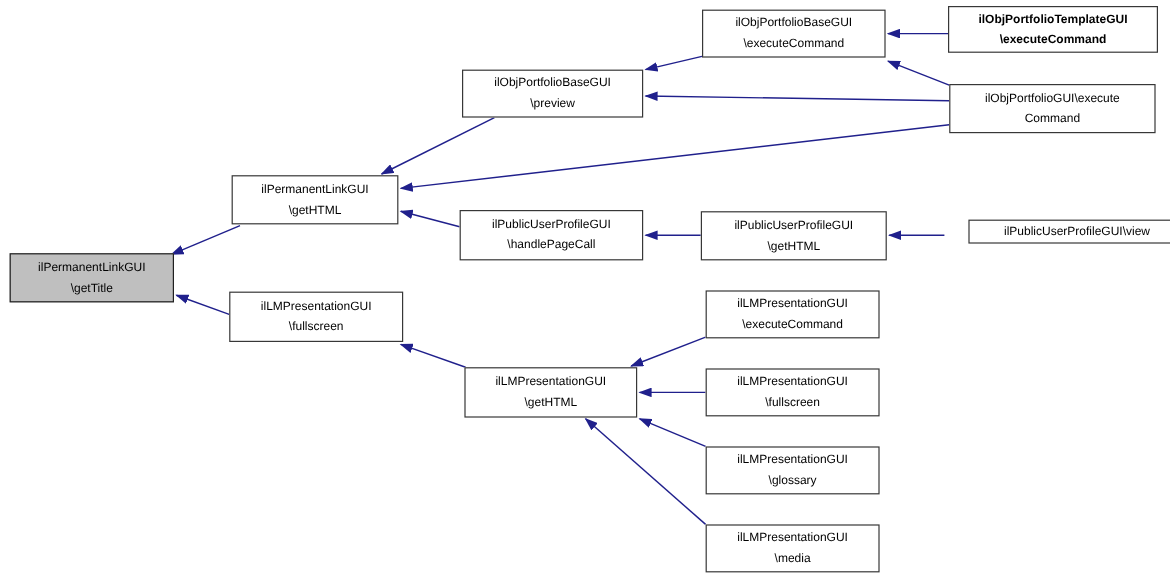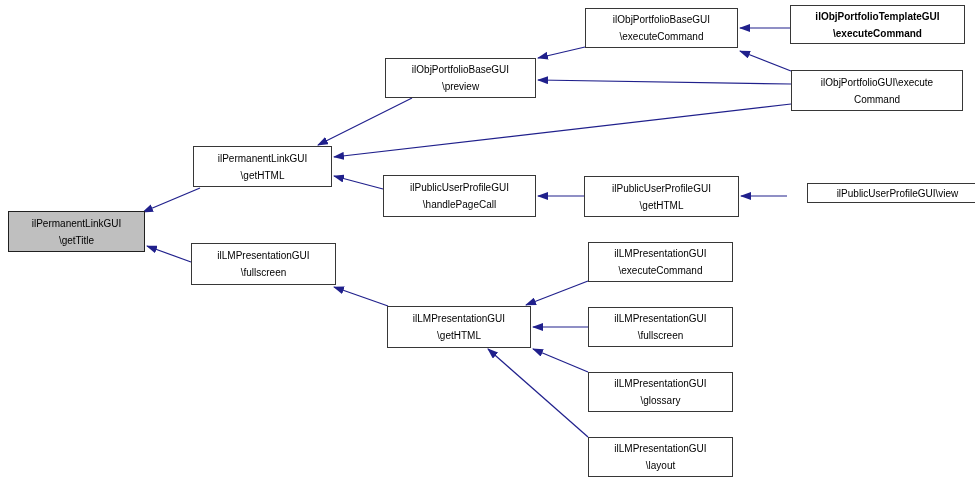--- a/index.html
+++ b/index.html
@@ -125,15 +125,15 @@
     <div class="node" style="left: 588px; top: 307px; width: 145px; height: 40px;">
       <span class="node-line">ilLMPresentationGUI</span>
       <span class="node-line">\fullscreen</span>
     </div>
     <div class="node" style="left: 588px; top: 372px; width: 145px; height: 40px;">
       <span class="node-line">ilLMPresentationGUI</span>
       <span class="node-line">\glossary</span>
     </div>
     <div class="node" style="left: 588px; top: 437px; width: 145px; height: 40px;">
       <span class="node-line">ilLMPresentationGUI</span>
-      <span class="node-line">\layout</span>
+      <span class="node-line">\media</span>
     </div>
   </div>
 
 </body></html>

